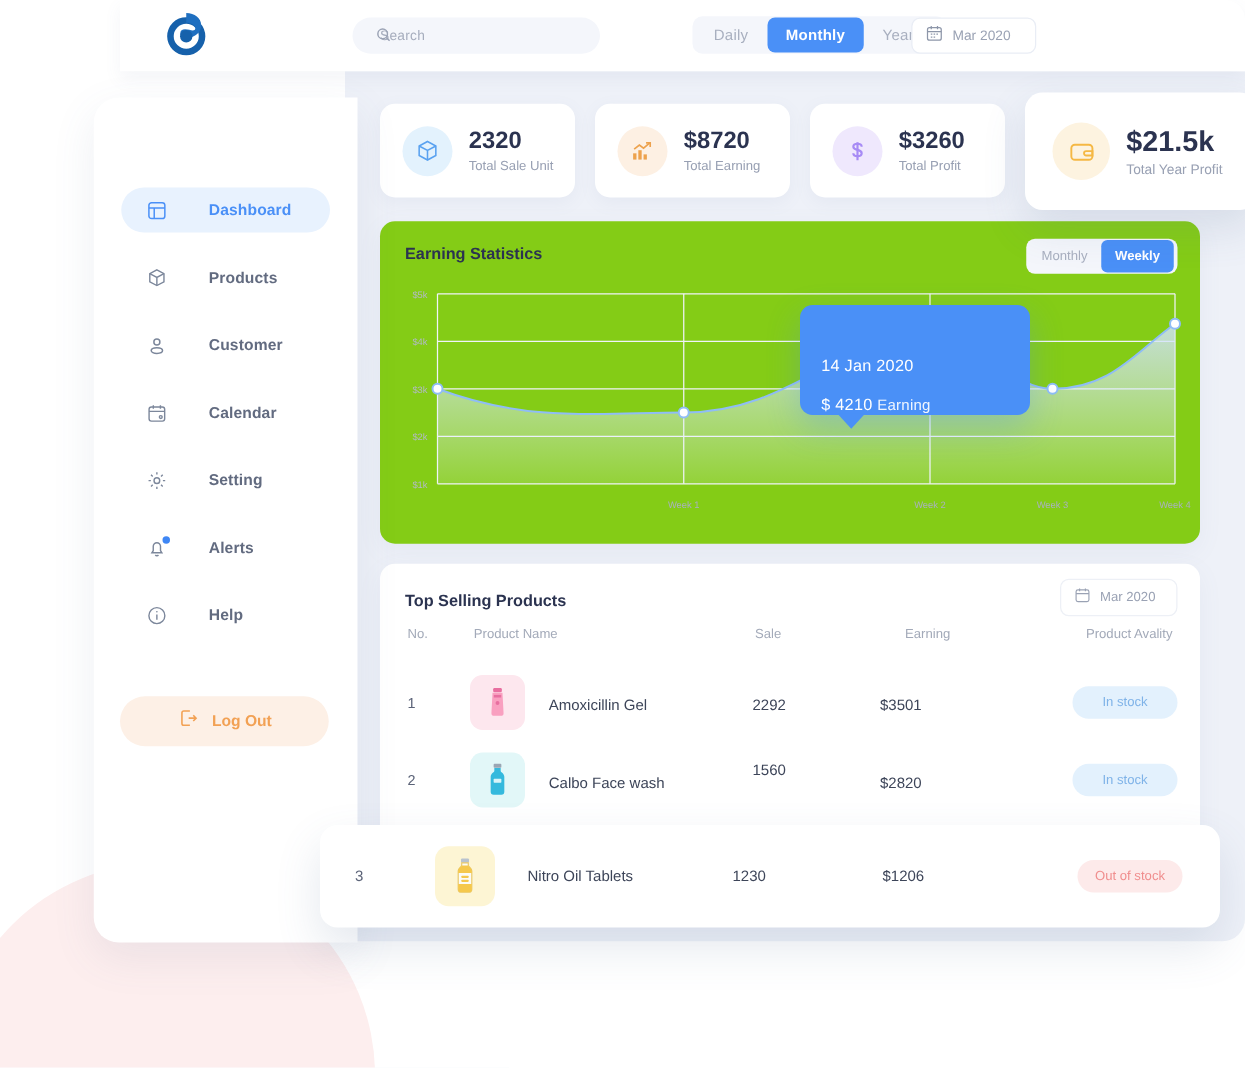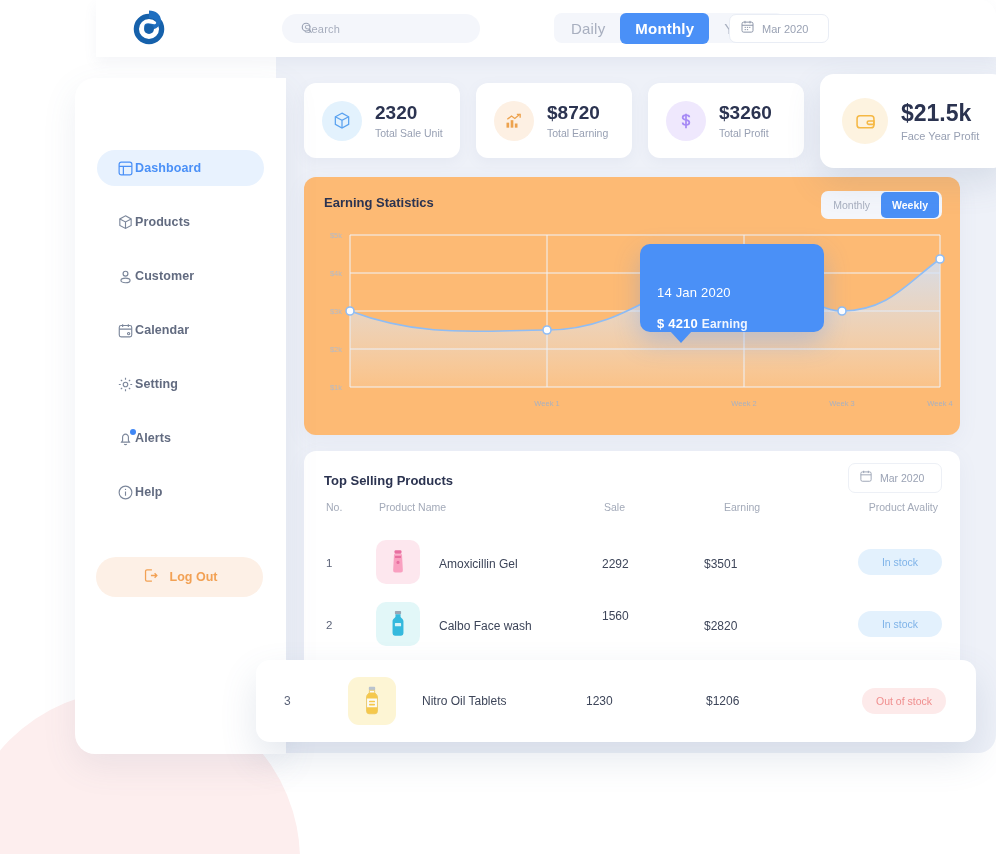--- a/index.html
+++ b/index.html
@@ -33,21 +33,21 @@
   }
   .search .s-ico { position:absolute; left: 18px; top: 7px; }
   .search-text { font-size: 11px; color: #a6adbd; letter-spacing:.2px; }
 
   .seg {
     position: absolute; left: 458px; top: 13px; height: 30px;
     background: #f4f6fb; border-radius: 8px; display: flex; align-items: center;
     padding: 0 4px; gap: 2px;
   }
   .seg .opt {
-    font-size: 15px; color: #a8afbf; padding: 6px 13px; border-radius: 6px;
+    font-size: 12px; color: #a8afbf; padding: 6px 13px; border-radius: 6px;
     letter-spacing:.2px;
   }
   .seg .opt.active { background: #4a90f7; color: #fff; font-weight: 600; padding: 7px 15px; }
 
   .datechip {
     position: absolute; left: 633px; top: 14px; width: 100px; height: 29px;
     border: 1px solid #e9edf5; border-radius: 7px; background: #fff;
     display: flex; align-items: center; gap: 7px; padding-left: 10px;
   }
   .datechip .dt { font-size: 11px; color: #9aa2b4; }
@@ -61,21 +61,21 @@
 
   
   .sidebar {
     position: absolute; left: 75px; top: 78px; width: 211px; height: 676px;
     background: #fff; border-radius: 20px 0 0 20px;
     box-shadow: 0 12px 34px rgba(90,110,150,.10);
     z-index: 5;
   }
   .nav { position: absolute; left: 0; top: 72px; width: 100%; }
   .nav-item {
-    display: flex; align-items: center; gap: 0;
+    display: flex; align-items: center; gap: 32px;
     height: 36px; margin: 0 22px 18px 22px; padding-left: 19px;
     border-radius: 18px; color: #5d6舗; 
   }
   .nav-item { color: #626b80; }
   .nav-item .lbl { font-size: 12.5px; font-weight: 700; letter-spacing:.1px; }
   .nav-item.active { background: #e8f2fe; color: #4a90f7; }
   .nav-item.active .lbl { color: #4a90f7; }
   .nav-ico { width: 19px; height: 19px; display: flex; align-items: center; justify-content: center; position: relative; }
   .dot-badge {
     position: absolute; right: -1px; top: 0px; width: 6px; height: 6px;
@@ -112,40 +112,40 @@
   }
   .stat.hero .ico-wrap { width: 46px; height: 46px; }
   .stat .val { font-size: 19px; font-weight: 700; color: #2b3350; line-height: 1.15; }
   .stat.hero .val { font-size: 23px; }
   .stat .cap { font-size: 10.5px; color: #98a0b3; margin-top: 3px; }
   .stat.hero .cap { font-size: 11px; }
 
   
   .chart-card {
     position: absolute; left: 28px; top: 120px; width: 656px; height: 258px;
-    background: #fdba74; border-radius: 12px;
+    background: #84cc16; border-radius: 12px;
     box-shadow: 0 6px 20px rgba(110,130,170,.07);
   }
   .chart-title { position: absolute; left: 20px; top: 18px; font-size: 13px; font-weight: 700; color: #2b3350; }
   .chart-seg {
     position: absolute; right: 18px; top: 14px; height: 28px; background: #f4f6fb;
     border-radius: 7px; display: flex; align-items: center; padding: 0 3px; gap: 2px;
   }
   .chart-seg .opt { font-size: 10.5px; color: #a8afbf; padding: 6px 9px; border-radius: 5px; }
   .chart-seg .opt.active { background: #4a90f7; color: #fff; font-weight: 700; padding: 7px 11px; }
   .plot { position: absolute; left: 0; top: 46px; width: 656px; height: 212px; }
 
   .tooltip {
     position: absolute; left: 336px; top: 67px; width: 184px; height: 88px;
     background: #4a90f7; border-radius: 10px; z-index: 9;
     box-shadow: 0 10px 26px rgba(74,144,247,.30);
     padding: 17px 0 0 17px; color: #fff;
   }
   .tooltip .t1 { font-size: 13px; letter-spacing:.2px;margin-top:24px; }
-  .tooltip .t2 { font-size: 13px; margin-top: 16px; letter-spacing:.2px;font-weight:bold; }
+  .tooltip .t2 { font-size: 13px; margin-top: 16px; letter-spacing:.2px; }
   .tooltip .t2 .sub { font-size: 12px; opacity: .92; }
   .tooltip:after {
     content: ""; position: absolute; left: 30px; bottom: -11px;
     border-left: 11px solid transparent; border-right: 11px solid transparent;
     border-top: 12px solid #4a90f7;
   }
 
   
   .prod-card {
     position: absolute; left: 28px; top: 394px; width: 656px; height: 270px;
@@ -336,21 +336,21 @@
 
       <div class="stat hero">
         <div class="ico-wrap" style="background:#fdf3e0">
           <svg width="23" height="23" viewBox="0 0 24 24" fill="none" stroke="#f5b844" stroke-width="1.6">
             <rect x="3.2" y="6" width="17.6" height="12.6" rx="3"></rect>
             <path d="M15.6 11.4h5.2v3.6h-5.2a1.8 1.8 0 010-3.6z"></path>
           </svg>
         </div>
         <div>
           <div class="val">$21.5k</div>
-          <div class="cap">Face Year Profit</div>
+          <div class="cap">Total Year Profit</div>
         </div>
       </div>
 
     </div>
 
     <div class="chart-card">
       <div class="chart-title">Earning Statistics</div>
 
       <div class="chart-seg">
         <div class="opt">Monthly</div>

